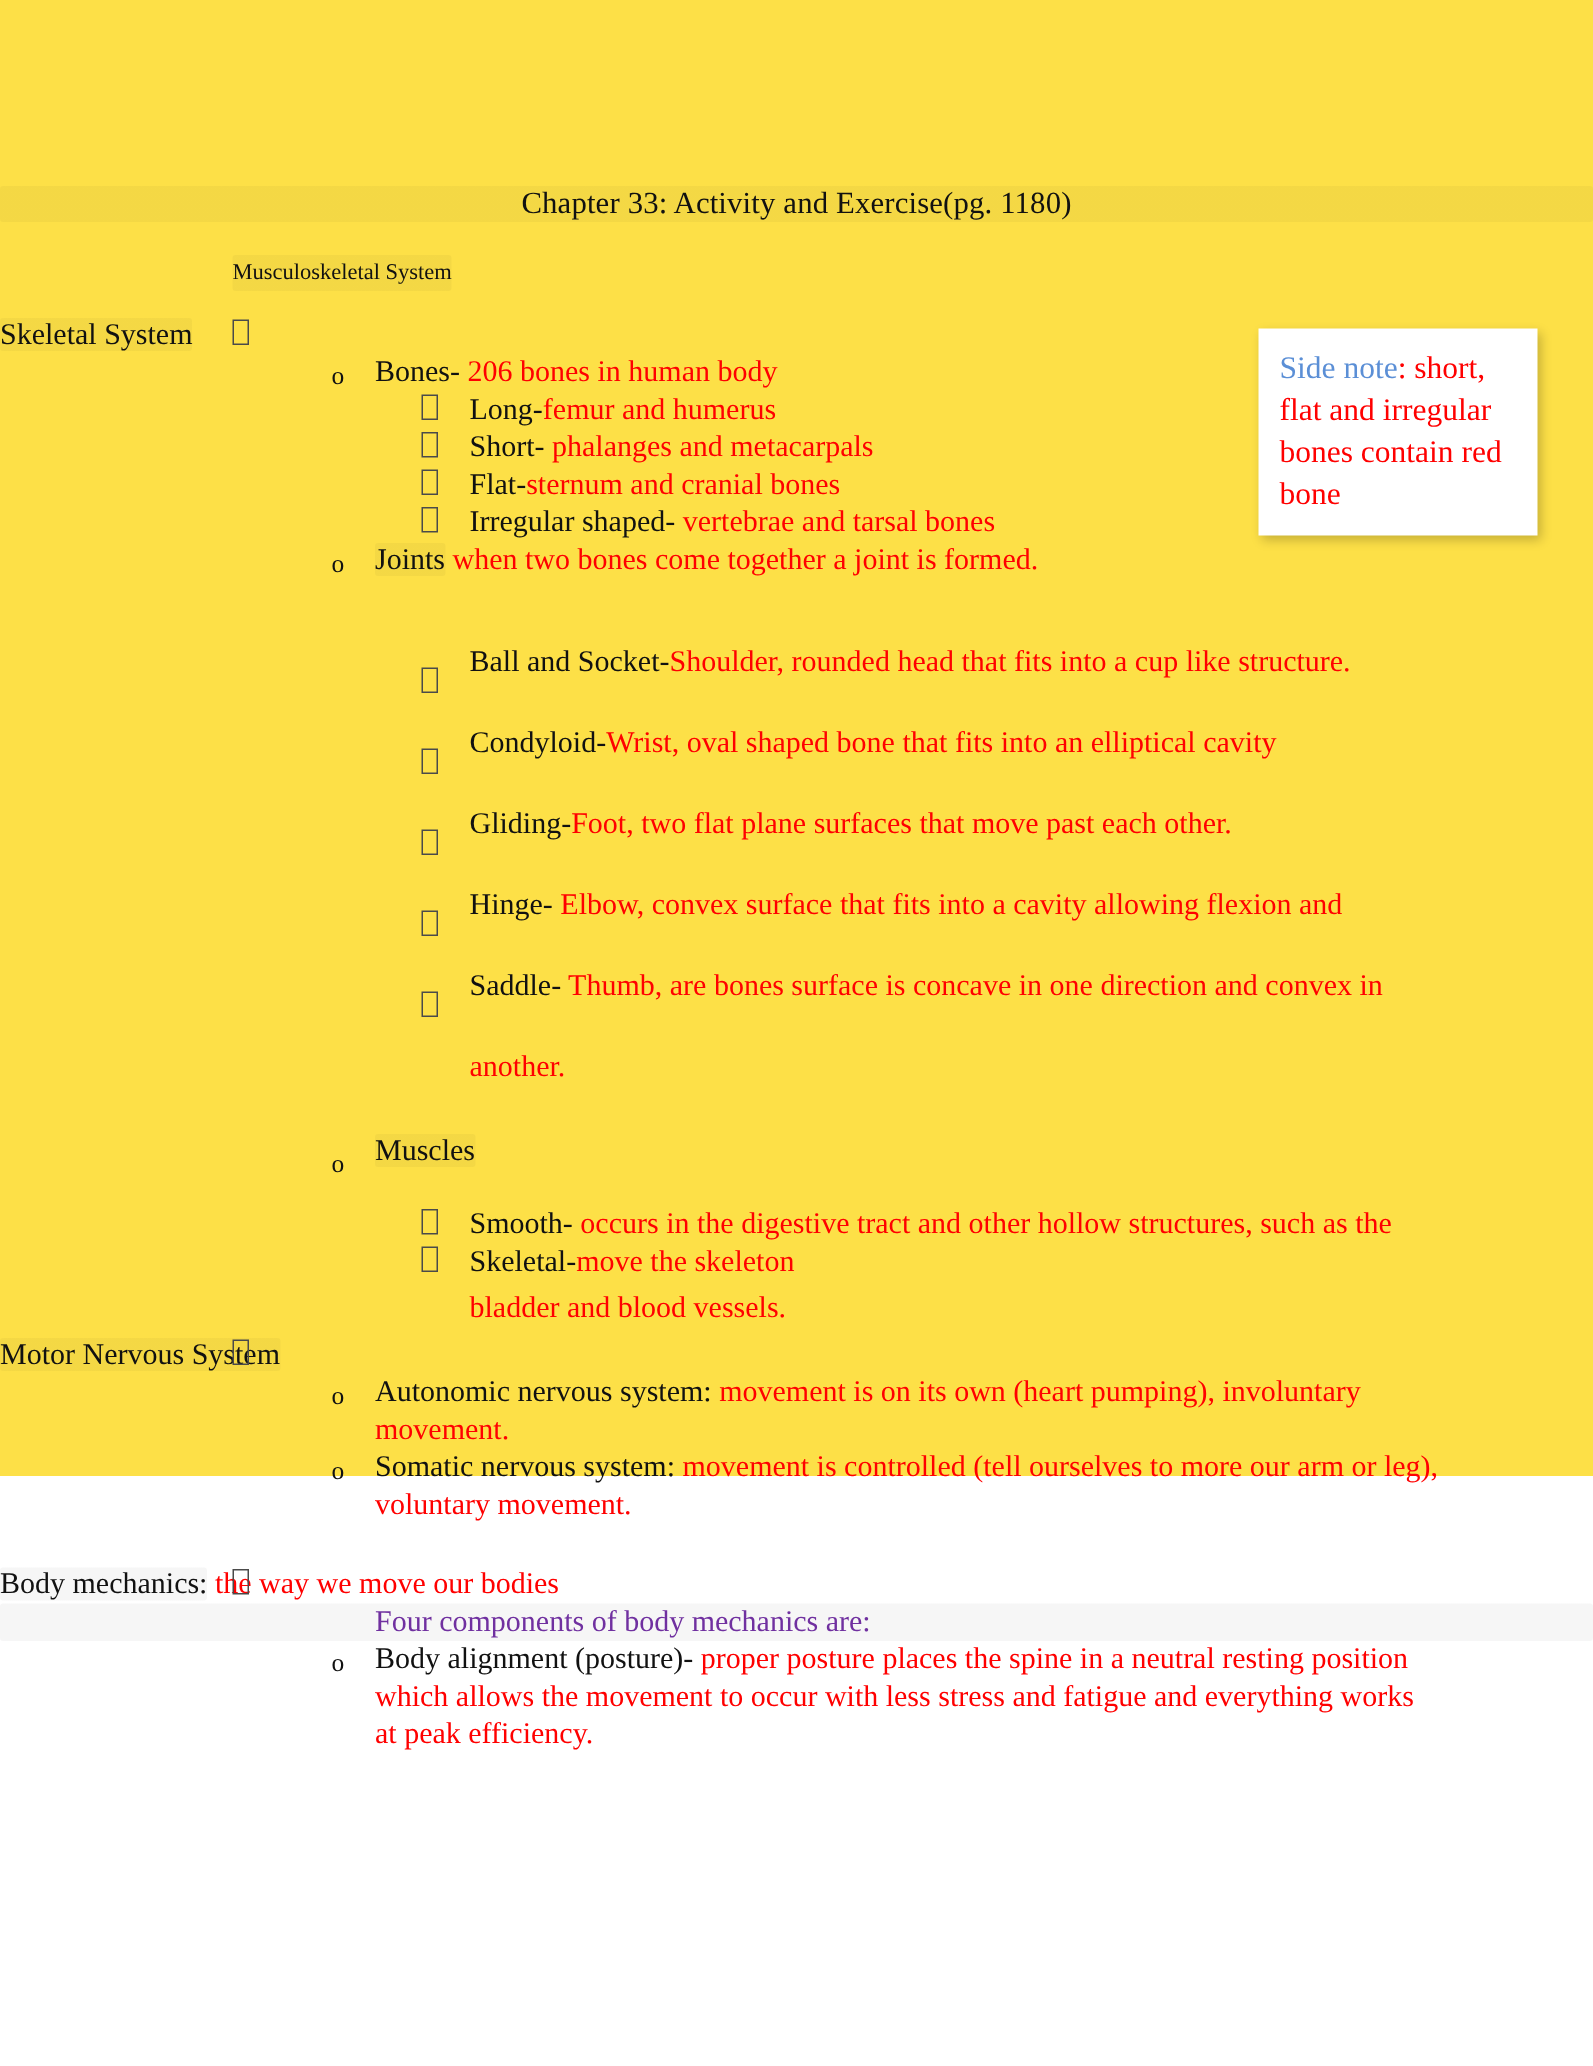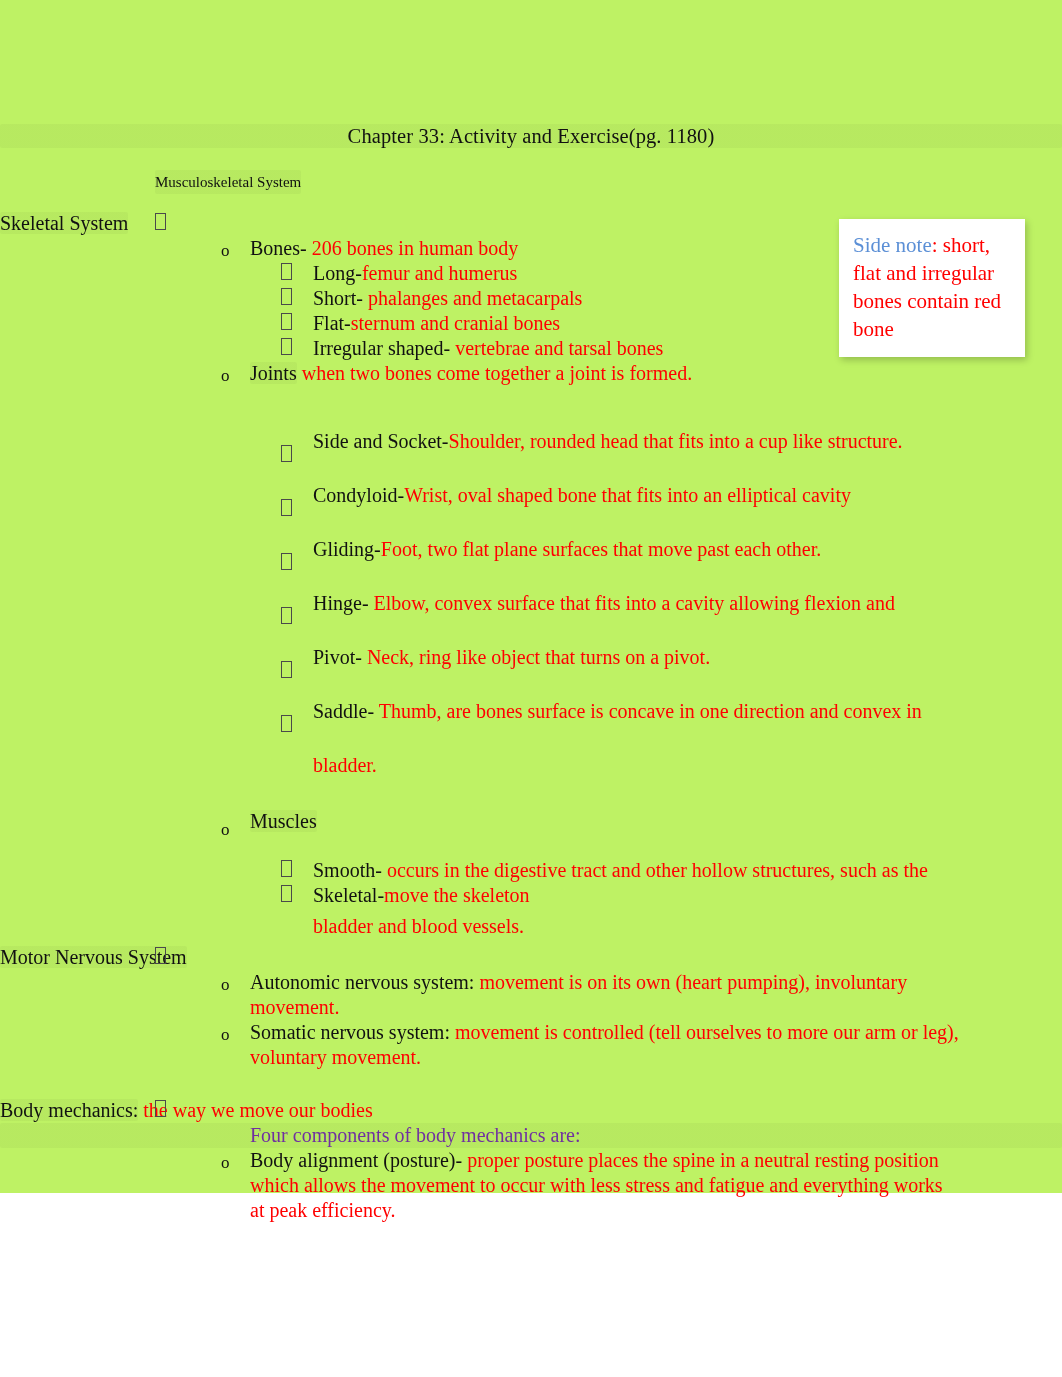--- a/index.html
+++ b/index.html
@@ -12,22 +12,22 @@
     height: 1377px;
     position: relative;
     font-family: "Liberation Serif", "DejaVu Serif", serif;
     color: #000000;
     overflow: hidden;
   }
 
   .page {
     position: relative;
     width: 1062px;
-    height: 1193px;
-    background: #bef264;
+    height: 984px;
+    background: #fde047;
   }
 
   
   .doc-title {
     position: absolute;
     left: 0;
     top: 124px;
     width: 1062px;
     text-align: center;
     font-size: 20.5px;
@@ -176,44 +176,40 @@
 
     <div class="line lvl2">
       <span class="bullet oh">o</span>
       <span class="halo">Joints</span><span class="red"> when two bones come together a joint is formed.</span>
     </div>
 
     <div class="sp-lg"></div>
 
     <div class="line lvl3 loose">
       <span class="bullet box" style="top:14px"></span>
-      <span>Side and Socket-</span><span class="red">Shoulder, rounded head that fits into a cup like structure.</span>
+      <span>Ball and Socket-</span><span class="red">Shoulder, rounded head that fits into a cup like structure.</span>
     </div>
     <div class="line lvl3 loose">
       <span class="bullet box" style="top:14px"></span>
       <span>Condyloid-</span><span class="red">Wrist, oval shaped bone that fits into an elliptical cavity</span>
     </div>
     <div class="line lvl3 loose">
       <span class="bullet box" style="top:14px"></span>
       <span>Gliding-</span><span class="red">Foot, two flat plane surfaces that move past each other.</span>
     </div>
     <div class="line lvl3 loose">
       <span class="bullet box" style="top:14px"></span>
       <span>Hinge-</span><span class="red"> Elbow, convex surface that fits into a cavity allowing flexion and</span>
     </div>
 
     <div class="line lvl3 loose">
       <span class="bullet box" style="top:14px"></span>
-      <span>Pivot-</span><span class="red"> Neck, ring like object that turns on a pivot.</span>
-    </div>
-    <div class="line lvl3 loose">
-      <span class="bullet box" style="top:14px"></span>
       <span>Saddle-</span><span class="red"> Thumb, are bones surface is concave in one direction and convex in</span>
     </div>
-    <div class="line cont-lvl3 loose red">bladder.</div>
+    <div class="line cont-lvl3 loose red">another.</div>
 
     <div class="sp-sm"></div>
 
     <div class="line lvl2 loose2">
       <span class="bullet oh" style="top:8px">o</span>
       <span class="halo">Muscles</span>
     </div>
 
     <div class="sp-md"></div>
 

